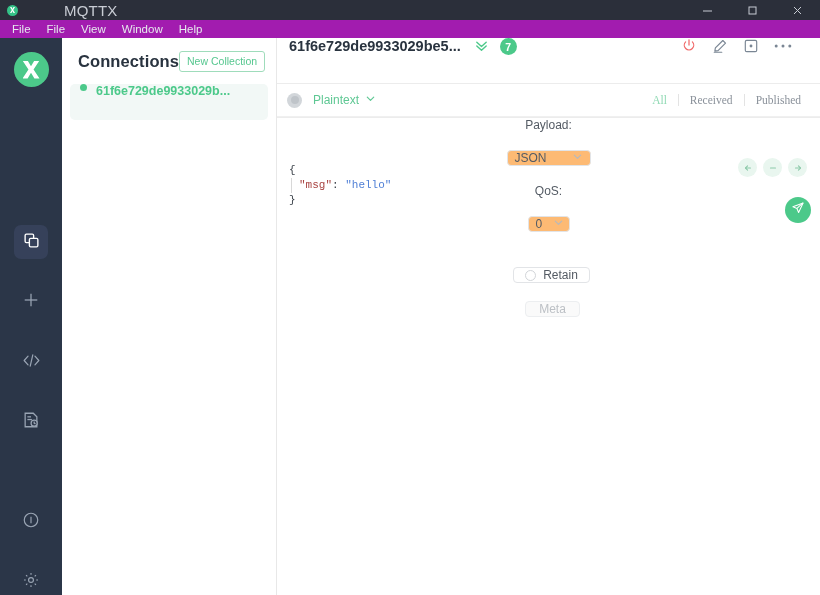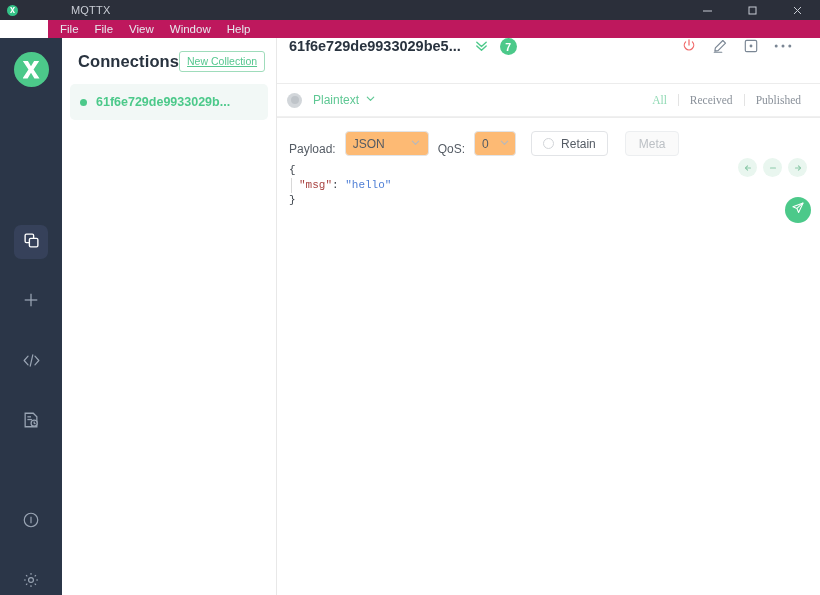--- a/index.html
+++ b/index.html
@@ -19,32 +19,32 @@
   .tb-logo {
     width: 11px; height: 11px; border-radius: 50%;
     background: #34c388; margin-left: 7px; position: relative; flex: 0 0 11px;
   }
   .tb-logo::after {
     content: ""; position: absolute; left: 3px; top: 2.5px;
     width: 5px; height: 6px;
     background: #fff;
     clip-path: polygon(0 0, 30% 0, 50% 32%, 70% 0, 100% 0, 65% 50%, 100% 100%, 70% 100%, 50% 68%, 30% 100%, 0 100%, 35% 50%);
   }
-  .tb-title { color: #c8ccd4; font-size: 11px; margin-left: 21px; letter-spacing: .2px; padding-left: 32px; }
+  .tb-title { color: #c8ccd4; font-size: 15px; margin-left: 14px; letter-spacing: .2px; padding-left: 32px; }
   .tb-ctrls { margin-left: auto; display: flex; height: 20px; }
   .tb-btn {
     width: 45px; height: 20px; display: flex; align-items: center; justify-content: center;
     color: #c8ccd4; font-size: 12px; line-height: 1;
   }
   .tb-btn svg { display: block; }
 
   
   .menubar {
-    height: 18px; flex: 0 0 18px; background: #be185d;
-    display: flex; align-items: center; padding-left: 4px; margin-left: 48px;
+    height: 18px; flex: 0 0 18px; background: #a21caf;
+    display: flex; align-items: center; padding-left: 4px;
   }
   .menu-item { color: #e6e9ee; font-size: 11.5px; padding: 0 8px; line-height: 18px; }
 
   
   .body { flex: 1 1 auto; display: flex; min-height: 0; }
 
   
   .rail {
     width: 62px; flex: 0 0 62px; background: #2b3648;
     display: flex; flex-direction: column; align-items: center;
@@ -78,25 +78,24 @@
   }
   .conn-head {
     height: 46px; flex: 0 0 46px; display: flex; align-items: center;
     padding: 0 13px 0 16px;
   }
   .conn-title { font-size: 16.5px; font-weight: bold; color: #29333f; letter-spacing: .1px; }
   .new-collection {
     margin-left: auto; border: 1px solid #9fdcbb; color: #56c78f;
     font-size: 10.5px; border-radius: 3px; padding: 3.5px 7px; background: #fff;
     white-space: nowrap;
-    text-decoration: underline;
   }
   .conn-list { padding: 0 8px; }
   .conn-item {
-    display: flex; align-items: center; height: 36px; border-radius: 5px;
+    display: flex; align-items: flex-start; height: 36px; border-radius: 5px;
     padding: 0 10px; background: #f2f8f6;
   }
   .conn-dot { width: 7px; height: 7px; border-radius: 50%; background: #4cc98a; flex: 0 0 7px; }
   .conn-name {
     margin-left: 9px; font-size: 12.5px; color: #4cc98a; font-weight: bold;
     overflow: hidden; white-space: nowrap; text-overflow: ellipsis;
   }
 
   
   .main { flex: 1 1 auto; display: flex; flex-direction: column; min-width: 0; background: #fff; }
@@ -163,33 +162,33 @@
     position: absolute; left: 6px; top: 0; width: 215px; height: 11px;
     overflow: hidden; color: #aeb3ba; font-size: 10px; white-space: nowrap;
   }
   .clipped-row span { display: block; margin-top: -5px; }
   .dark-block {
     position: absolute; left: 4px; right: 0; top: 11px; bottom: 0; background: #262626;
   }
 
   
   .publish { flex: 0 0 auto; border-top: 1px solid #ececec; background: #fff; }
-  .pub-bar { height: 38px; display: flex; align-items: flex-end; padding: 0 12px; gap: 9px; }
+  .pub-bar { height: 38px; display: flex; align-items: center; padding: 0 12px; gap: 18px; flex-direction: column; }
   .pub-label { font-size: 12px; color: #545b64; }
   .select {
     height: 25px; border: 1px solid #e2e4e7; border-radius: 4px; background: #fdba74;
     display: flex; align-items: center; padding: 0 7px; font-size: 12px; color: #545b64;
     gap: 8px;
   }
   .select.payload { width: 84px; justify-content: space-between; }
   .select.qos { width: 42px; justify-content: space-between; padding: 0 5px 0 7px; }
   .retain {
     height: 25px; border: 1px solid #e2e4e7; border-radius: 4px; background: #fff;
     display: flex; align-items: center; gap: 7px; padding: 0 11px;
-    font-size: 12px; color: #545b64; margin-left: 6px;
+    font-size: 12px; color: #545b64; margin-left: 6px; margin-top: 17px;
   }
   .radio { width: 11px; height: 11px; border: 1px solid #d2d5d9; border-radius: 50%; }
   .meta {
     height: 25px; border: 1px solid #eceef0; border-radius: 4px; background: #fafafa;
     display: flex; align-items: center; padding: 0 13px; font-size: 12px; color: #bcc0c5;
     margin-left: 8px;
   }
   .topic-row {
     height: 27px; display: flex; align-items: center; padding: 0 12px;
     border-bottom: 1px solid #f0f0f0;

